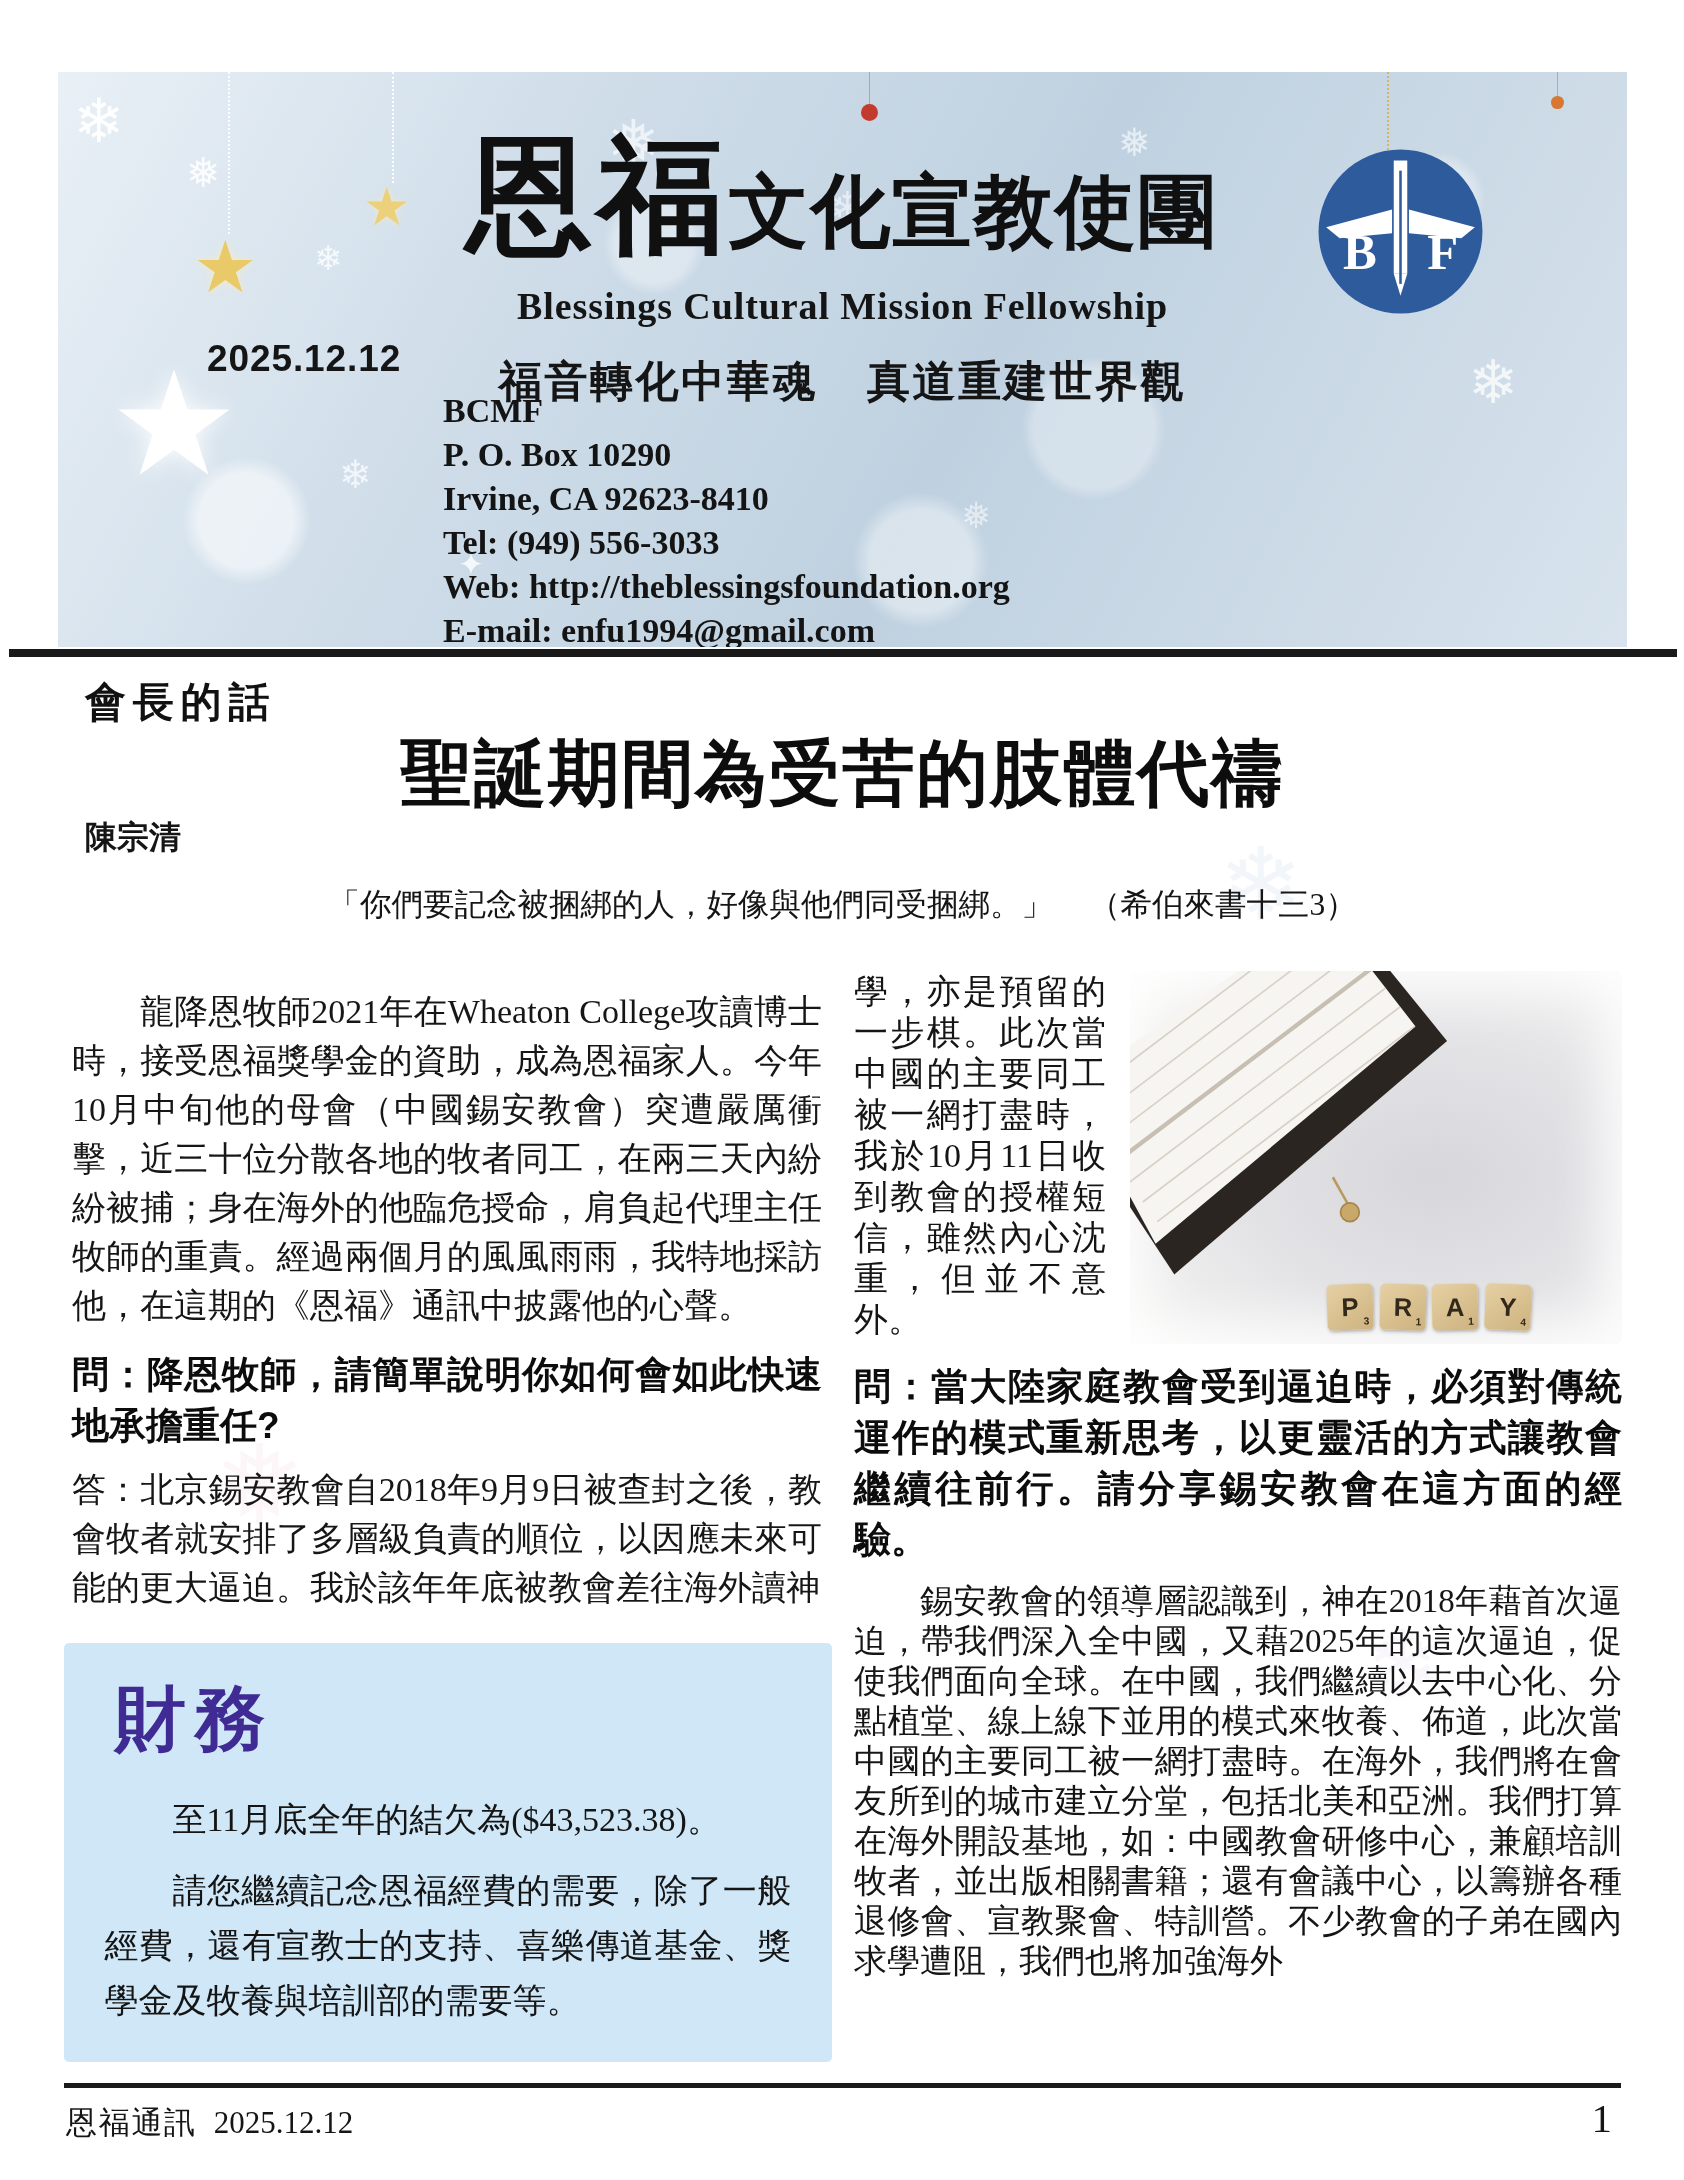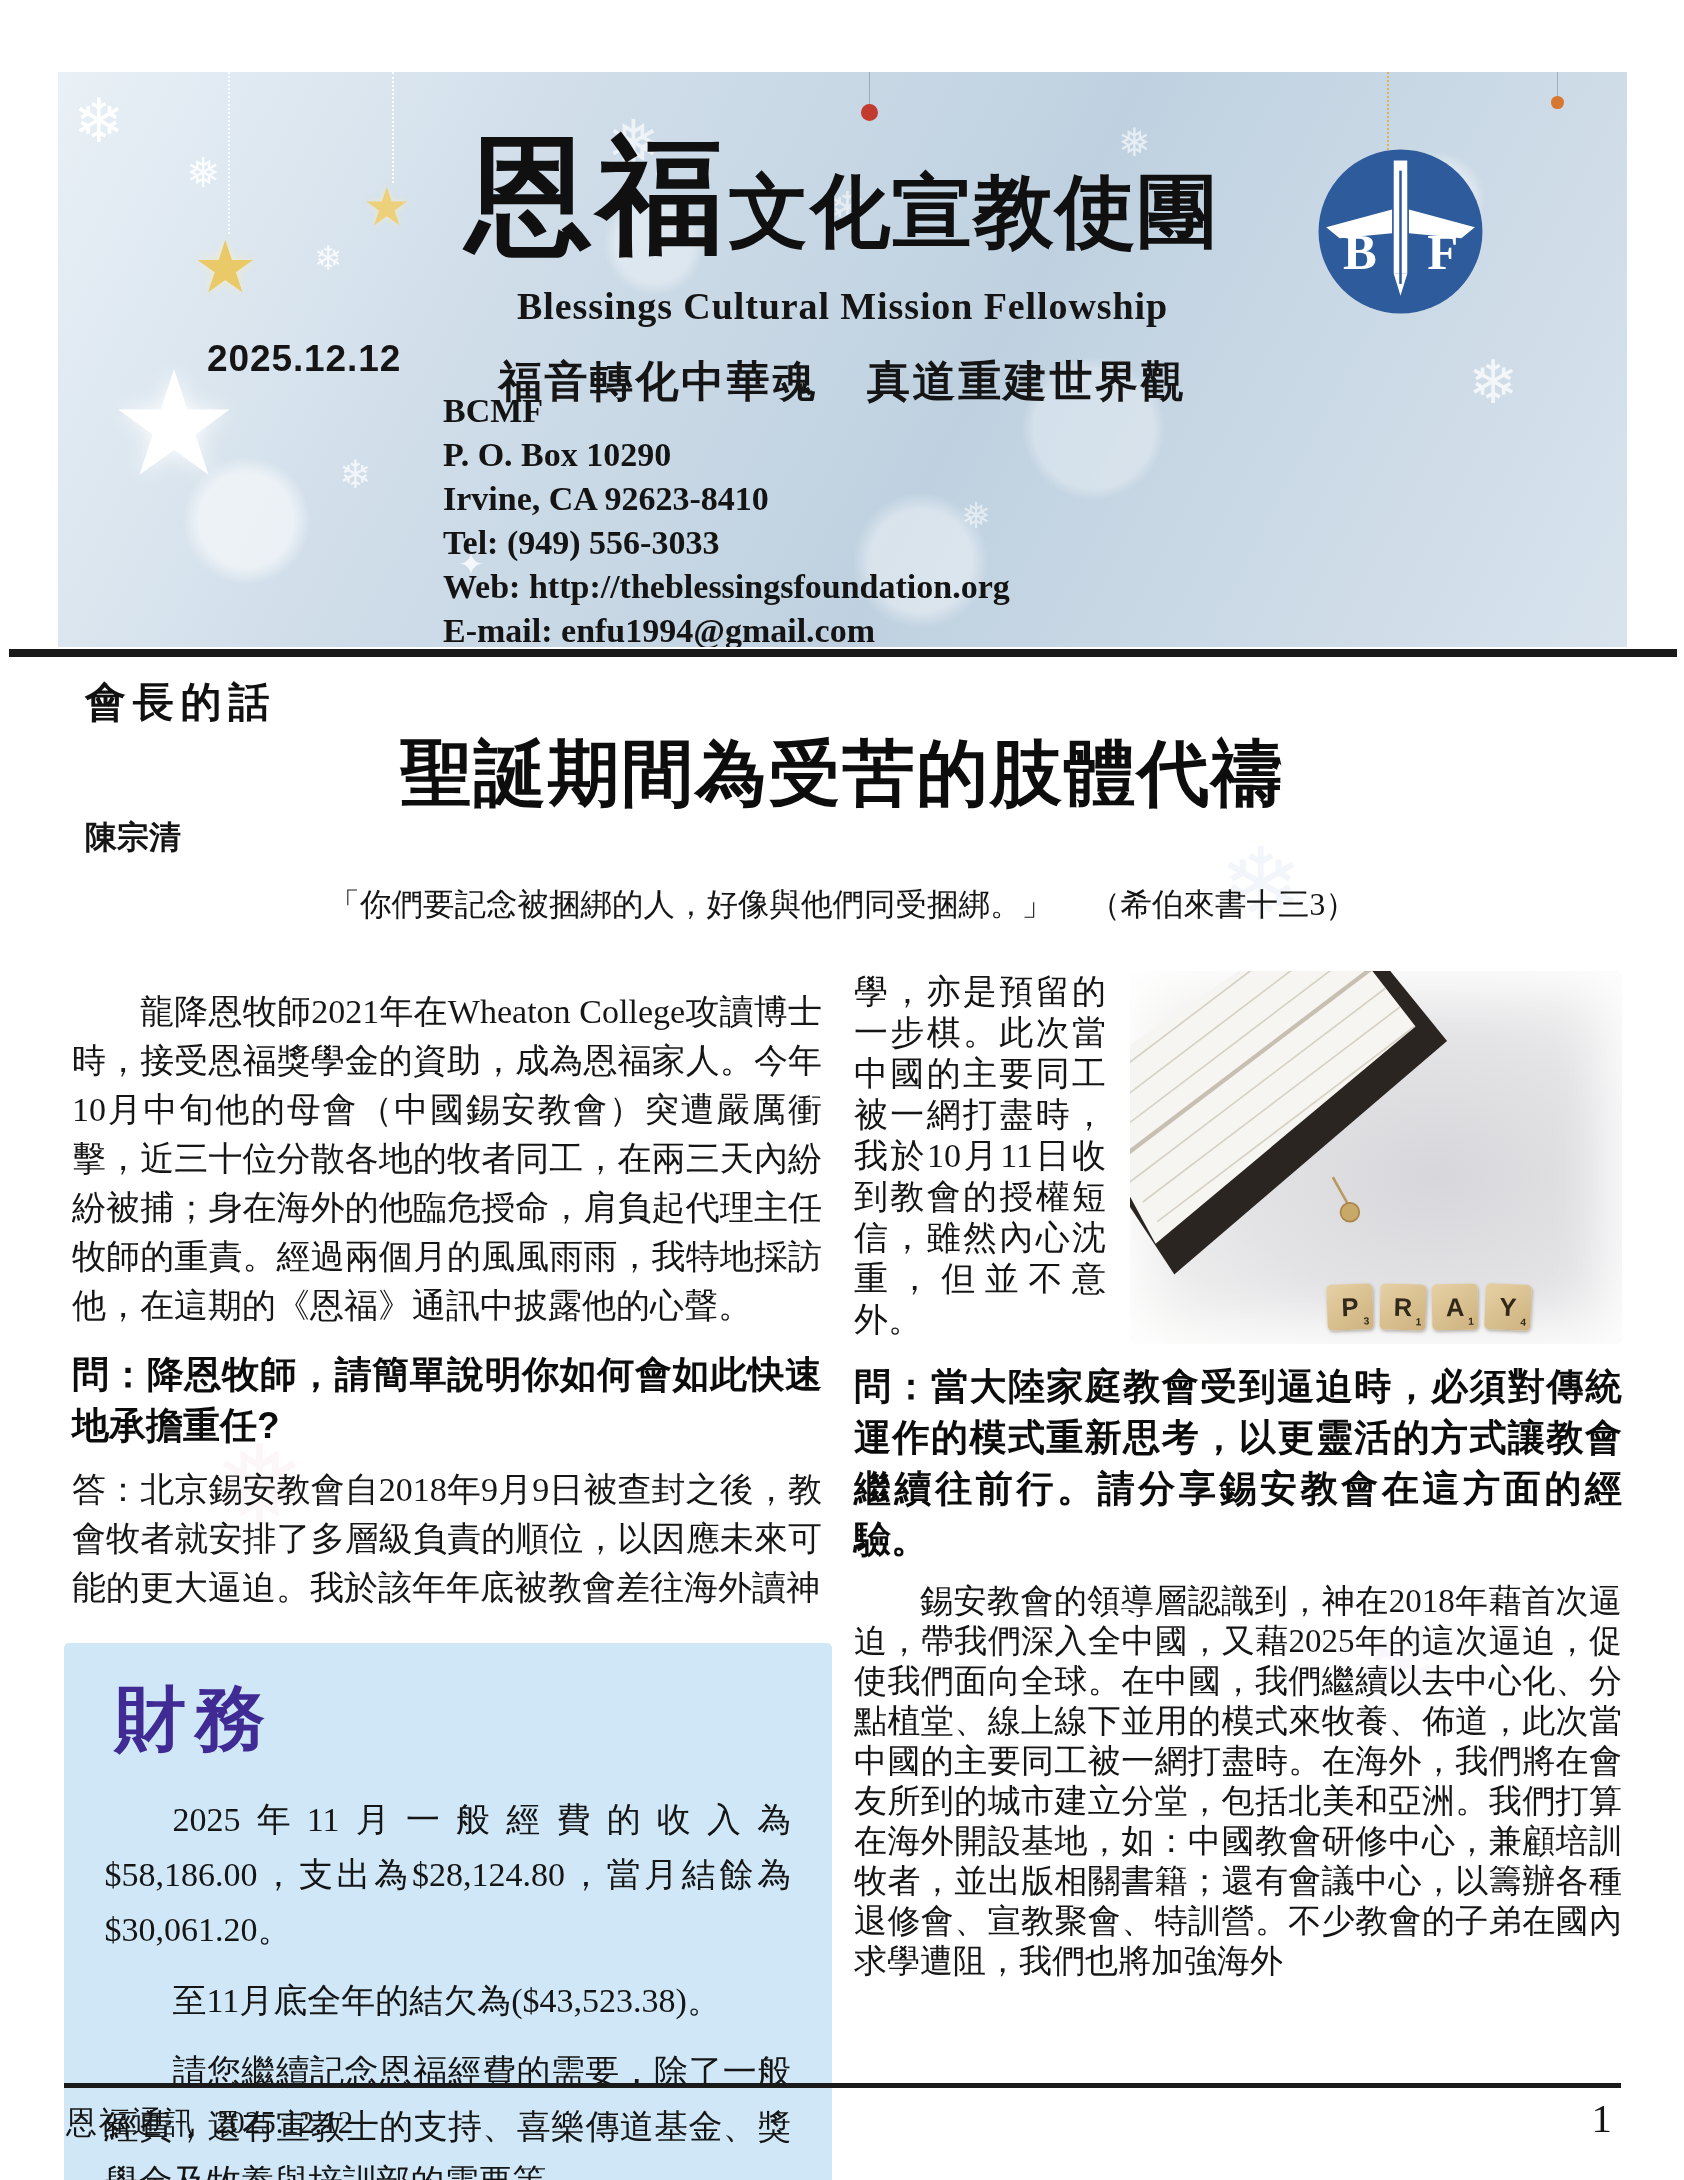--- a/index.html
+++ b/index.html
@@ -189,21 +189,20 @@
   <span>「你們要記念被捆綁的人，好像與他們同受捆綁。」</span><span class="quote-ref">（希伯來書十三3）</span>
 </div>
 
 <div class="col-left">
   <p class="body-text indent">龍降恩牧師2021年在Wheaton College攻讀博士時，接受恩福獎學金的資助，成為恩福家人。今年10月中旬他的母會（中國錫安教會）突遭嚴厲衝擊，近三十位分散各地的牧者同工，在兩三天內紛紛被捕；身在海外的他臨危授命，肩負起代理主任牧師的重責。經過兩個月的風風雨雨，我特地採訪他，在這期的《恩福》通訊中披露他的心聲。</p>
   <p class="question q1">問：降恩牧師，請簡單說明你如何會如此快速地承擔重任?</p>
   <p class="body-text a1">答：北京錫安教會自2018年9月9日被查封之後，教會牧者就安排了多層級負責的順位，以因應未來可能的更大逼迫。我於該年年底被教會差往海外讀神</p>
 
   <div class="finance">
     <div class="finance-title">財務</div>
-    <p class="indent">2025年11月一般經費的收入為$58,186.00，支出為$28,124.80，當月結餘為 $30,061.20。</p>
     <p class="indent">至11月底全年的結欠為($43,523.38)。</p>
     <p class="indent">請您繼續記念恩福經費的需要，除了一般經費，還有宣教士的支持、喜樂傳道基金、獎學金及牧養與培訓部的需要等。</p>
   </div>
 </div>
 
 <div class="col-right">
   <div class="photo-row">
     <div class="col-narrow">學，亦是預留的一步棋。此次當中國的主要同工被一網打盡時，我於10月11日收到教會的授權短信，雖然內心沈重，但並不意外。</div>
     <div class="photo">
       <svg width="375" height="375" viewBox="0 0 440 440">

